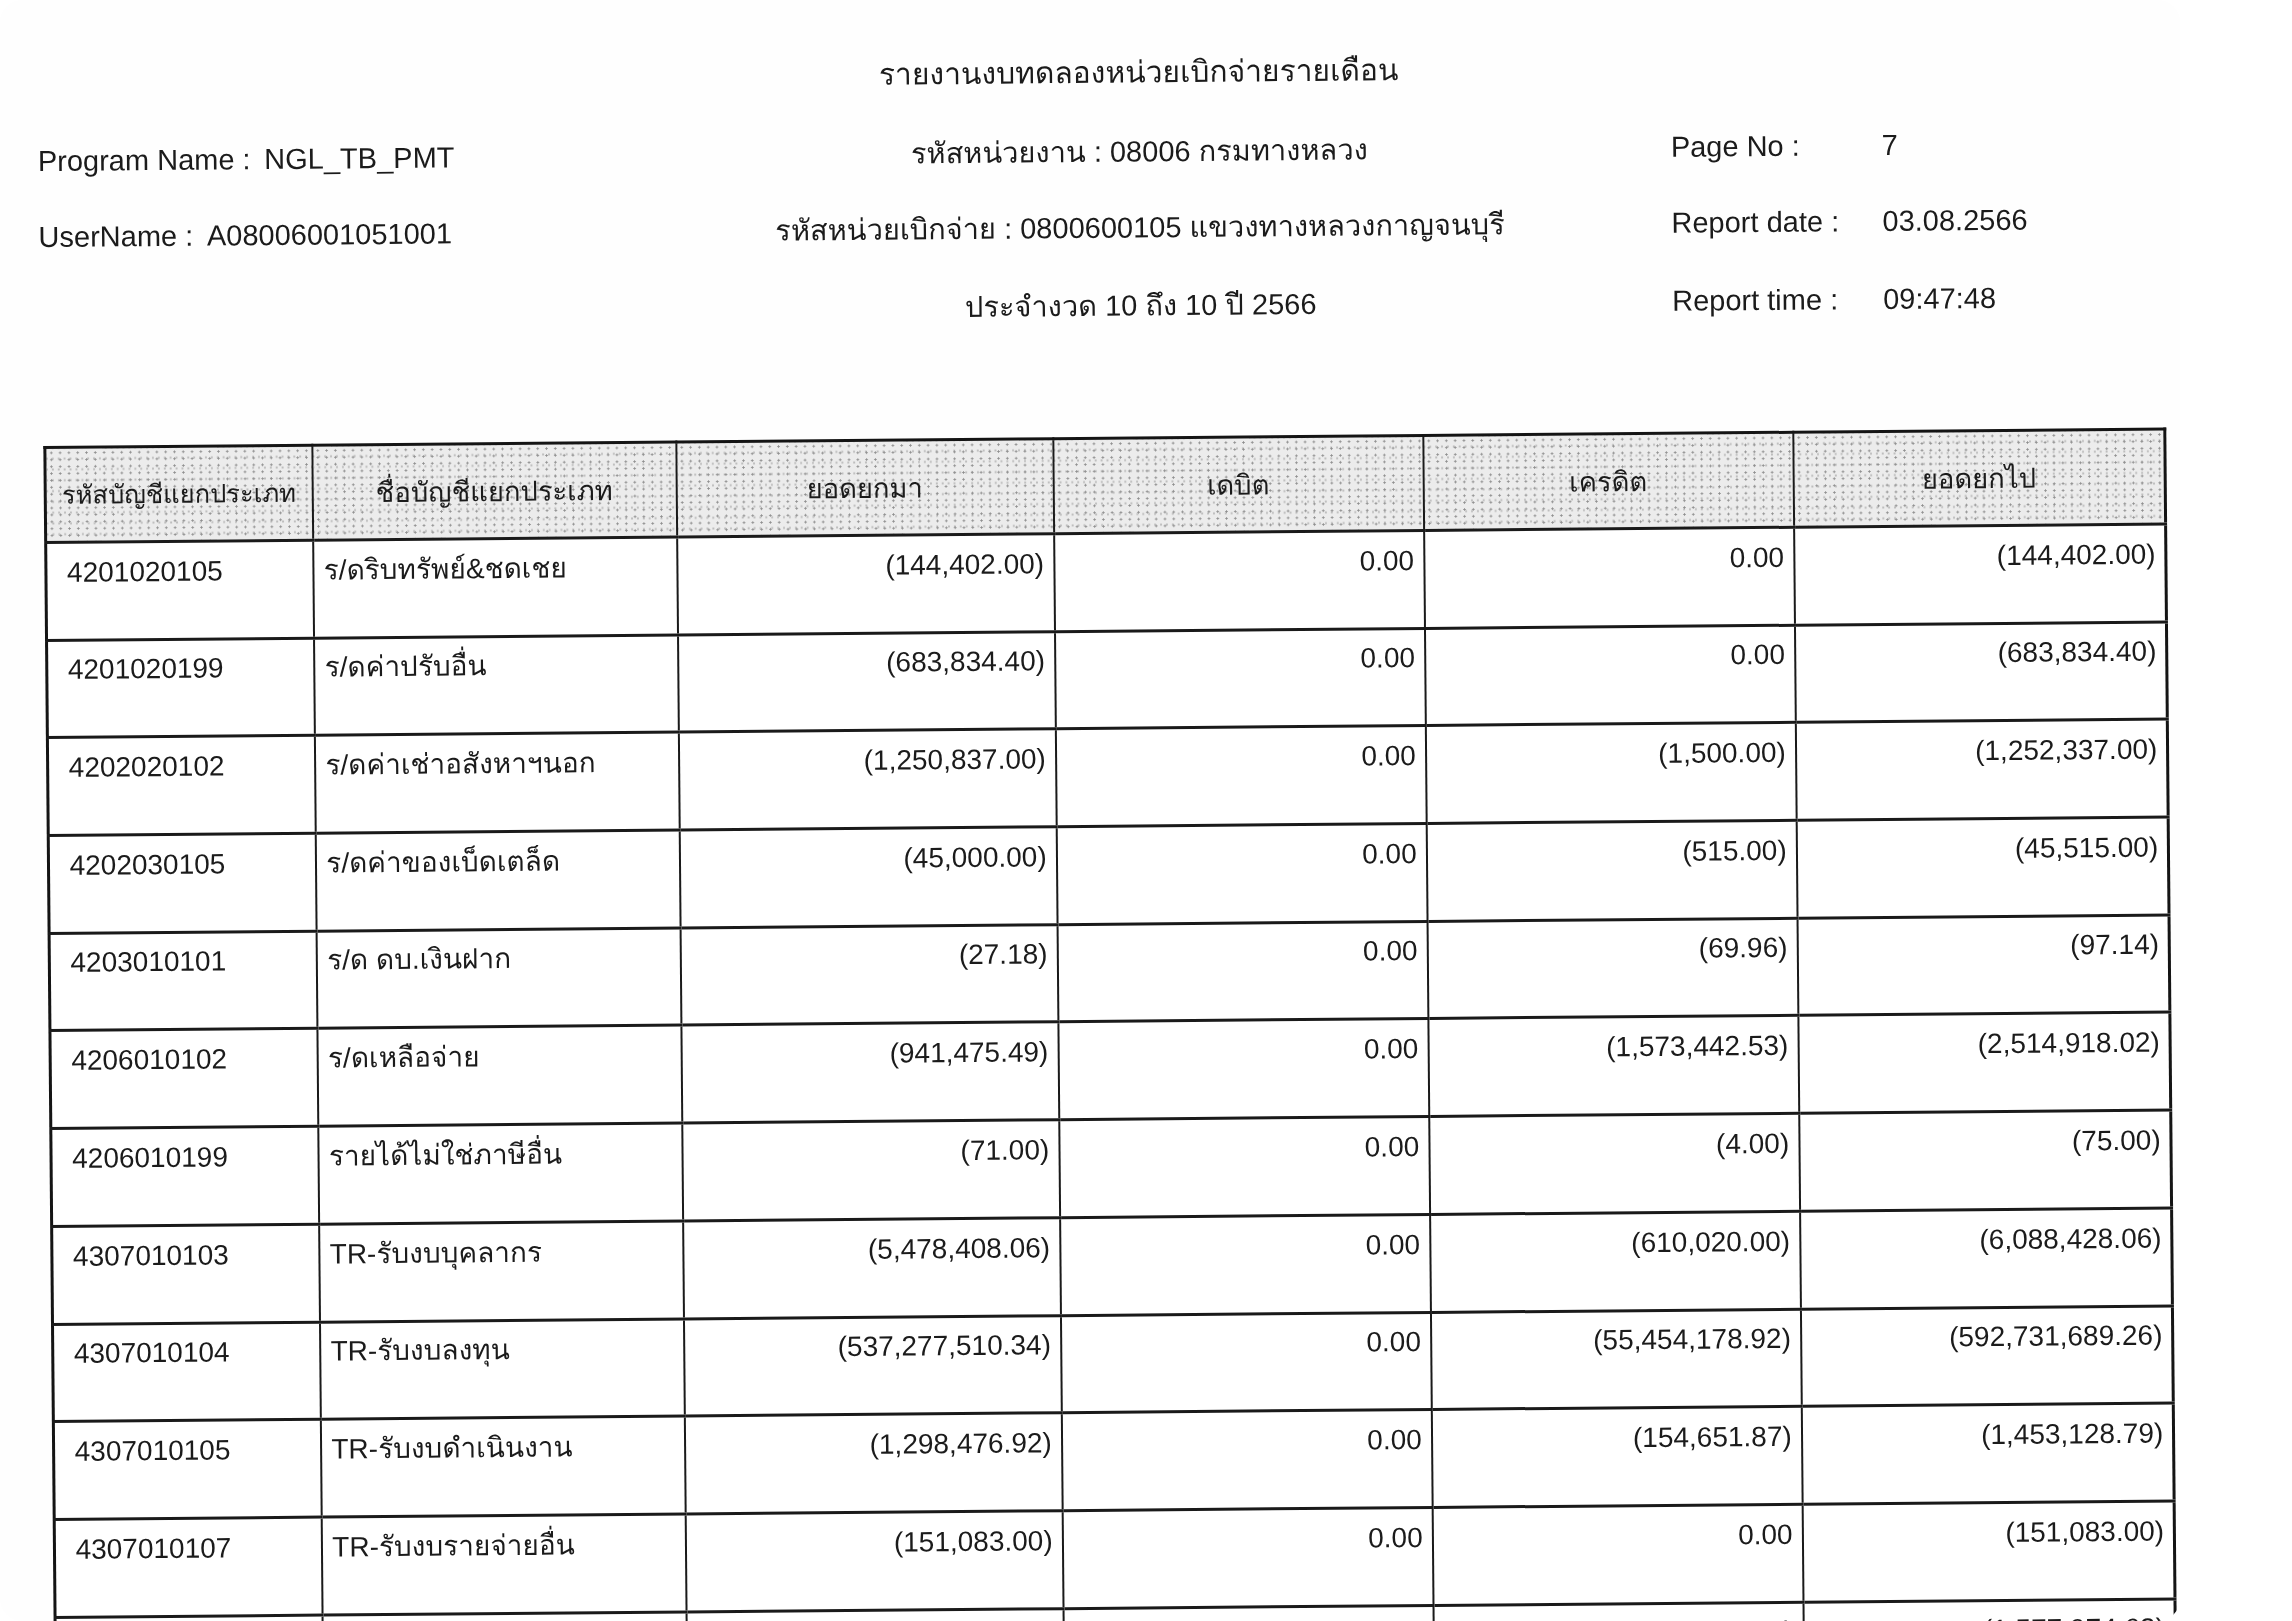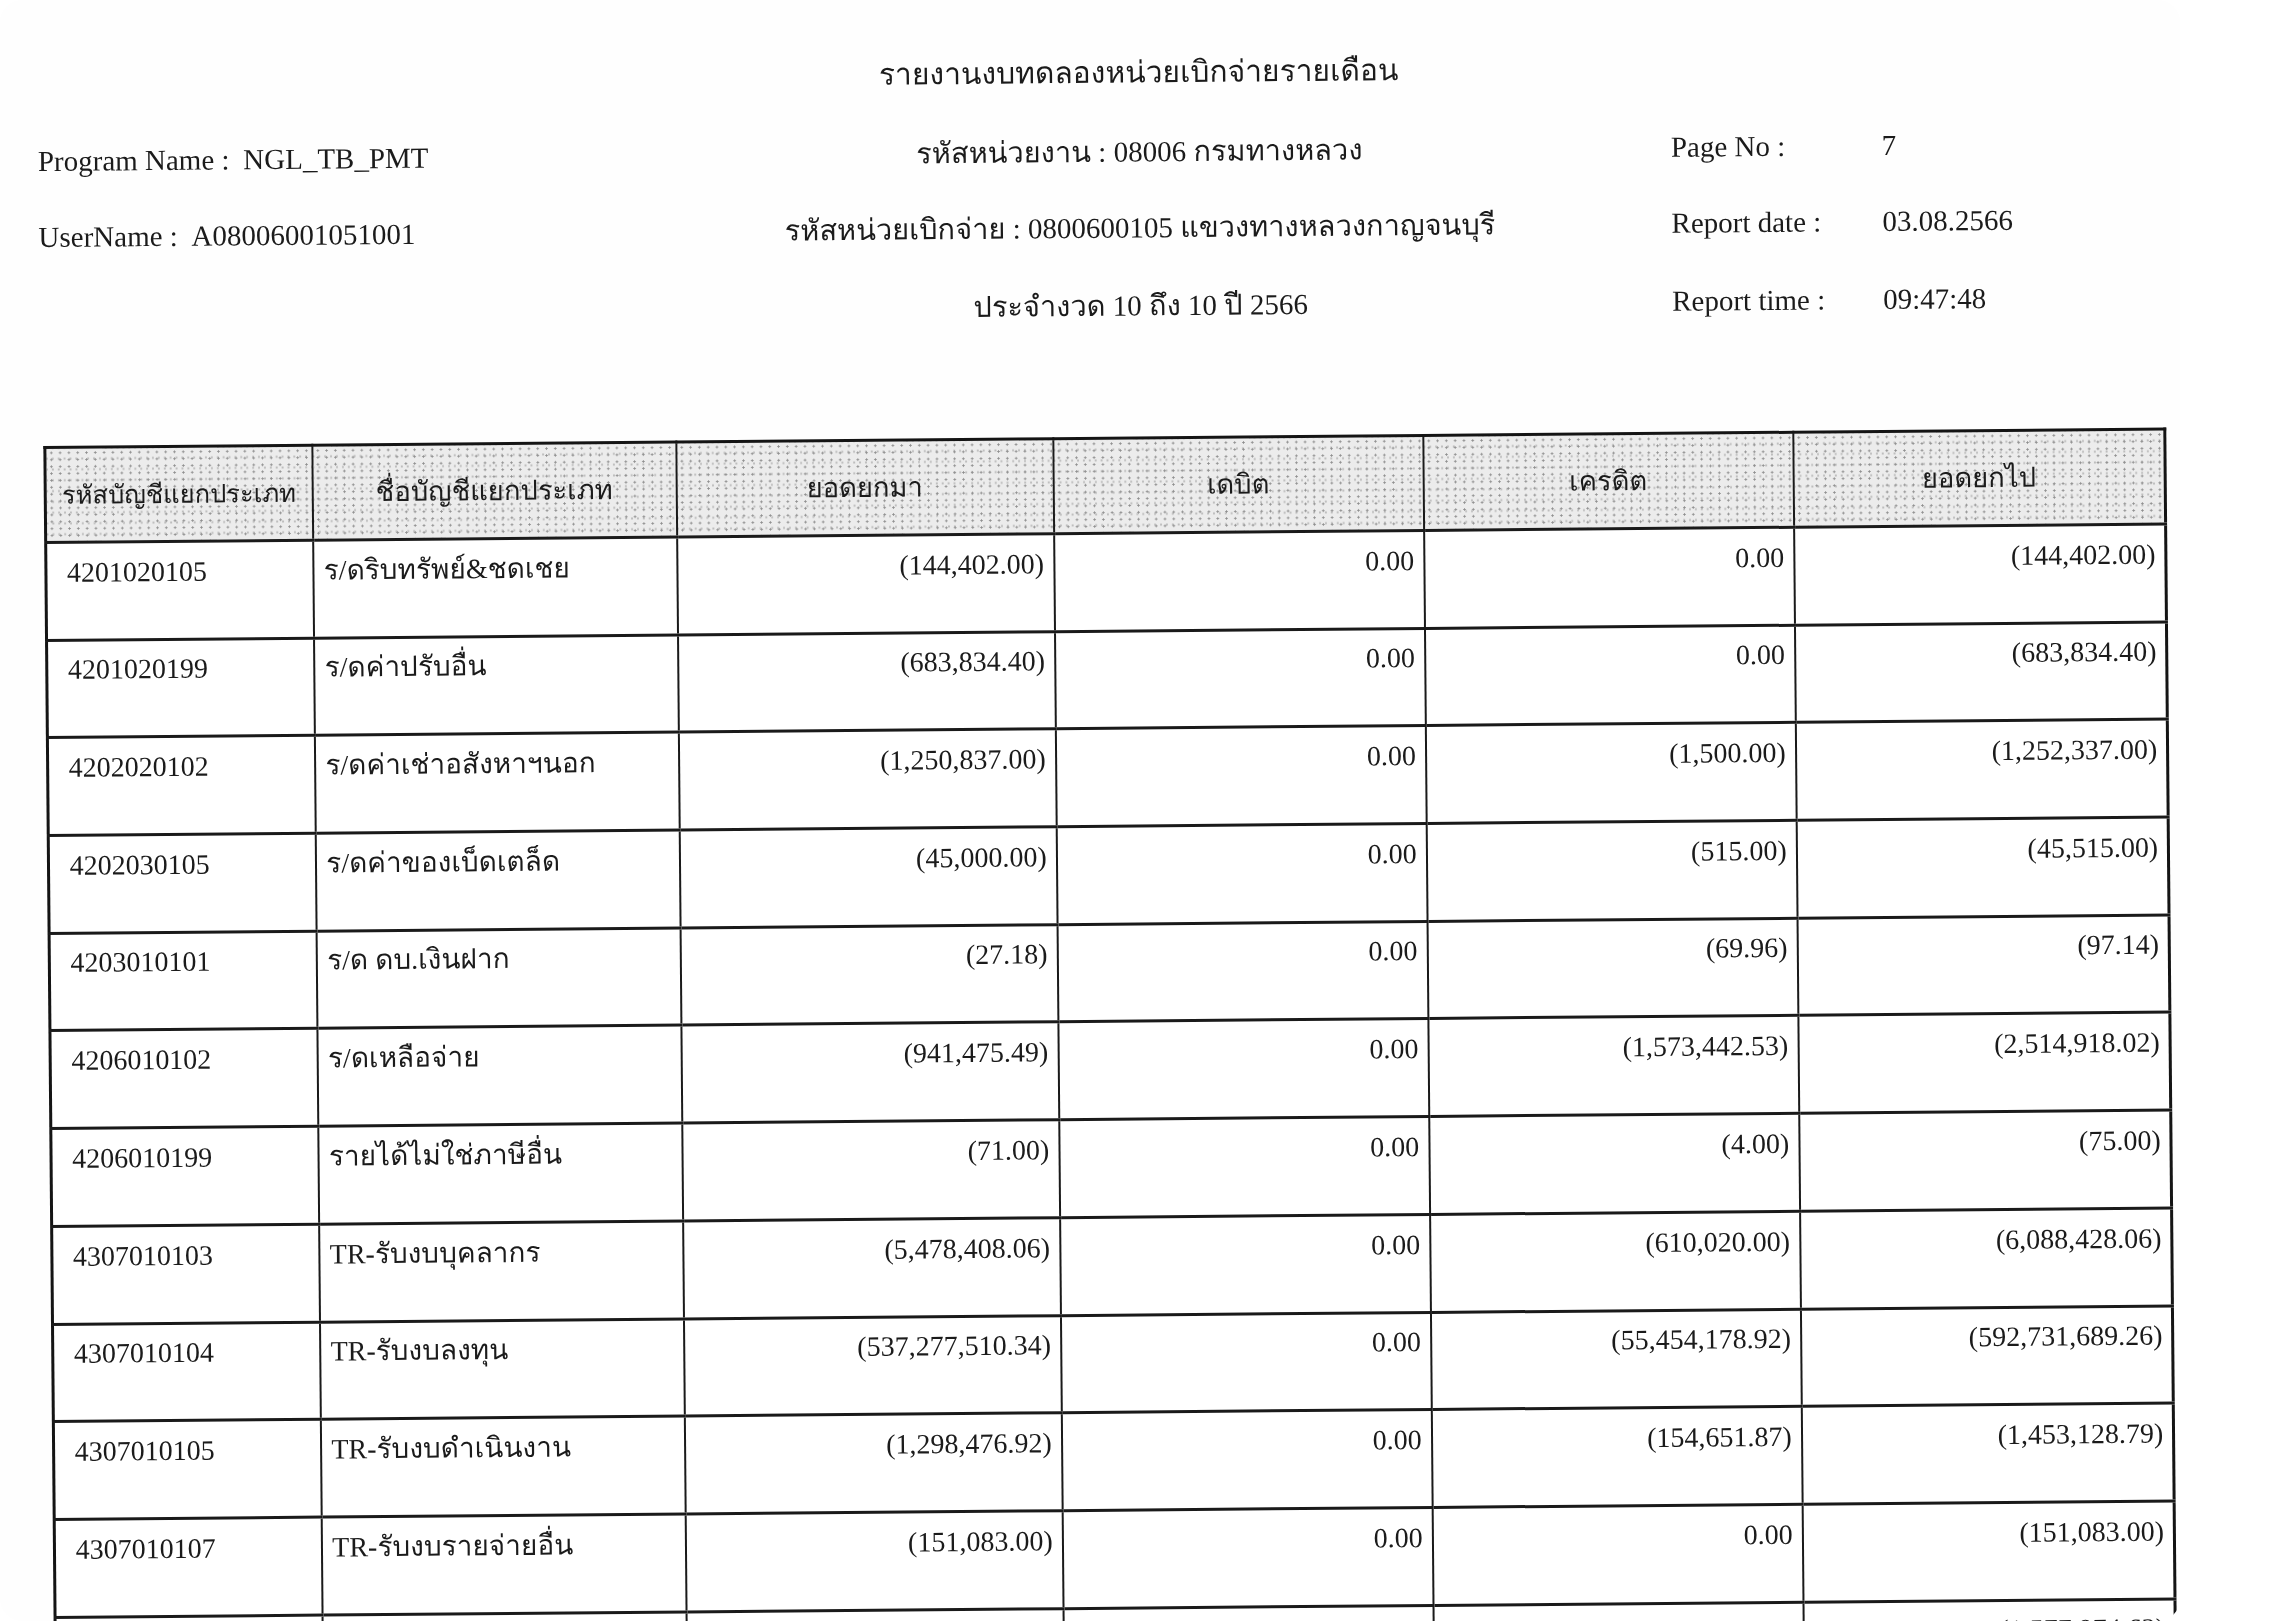--- a/index.html
+++ b/index.html
@@ -1,18 +1,18 @@
 <!DOCTYPE html>
 <html><head>
 <meta charset="utf-8">
 <style>
   html,body{margin:0;padding:0;background:#ffffff;}
   .page{
     position:relative;width:2180px;height:1621px;background:#fefefe;
-    font-family:Liberation Serif, serif;color:#1b1b1b;overflow:hidden;border-radius:22px;
+    font-family:Liberation Sans, sans-serif;color:#1b1b1b;overflow:hidden;border-radius:22px;
   }
   .tilt{position:absolute;left:0;top:0;width:2293px;height:1621px;
     transform:rotate(-0.5deg);transform-origin:48px 980px;}
   .hline{position:absolute;font-size:29px;line-height:39px;white-space:nowrap;}
   .center-line{left:0;width:2293px;text-align:center;}
   .doc-title{top:62px;font-size:30px;}
   .row-a{top:142px;} .row-b{top:218px;} .row-c{top:296px;}
   .left-col{left:45px;}
   .lbl{margin-right:13.7px;}
   .rlabel{left:1678px;} .rvalue{left:1889px;}

